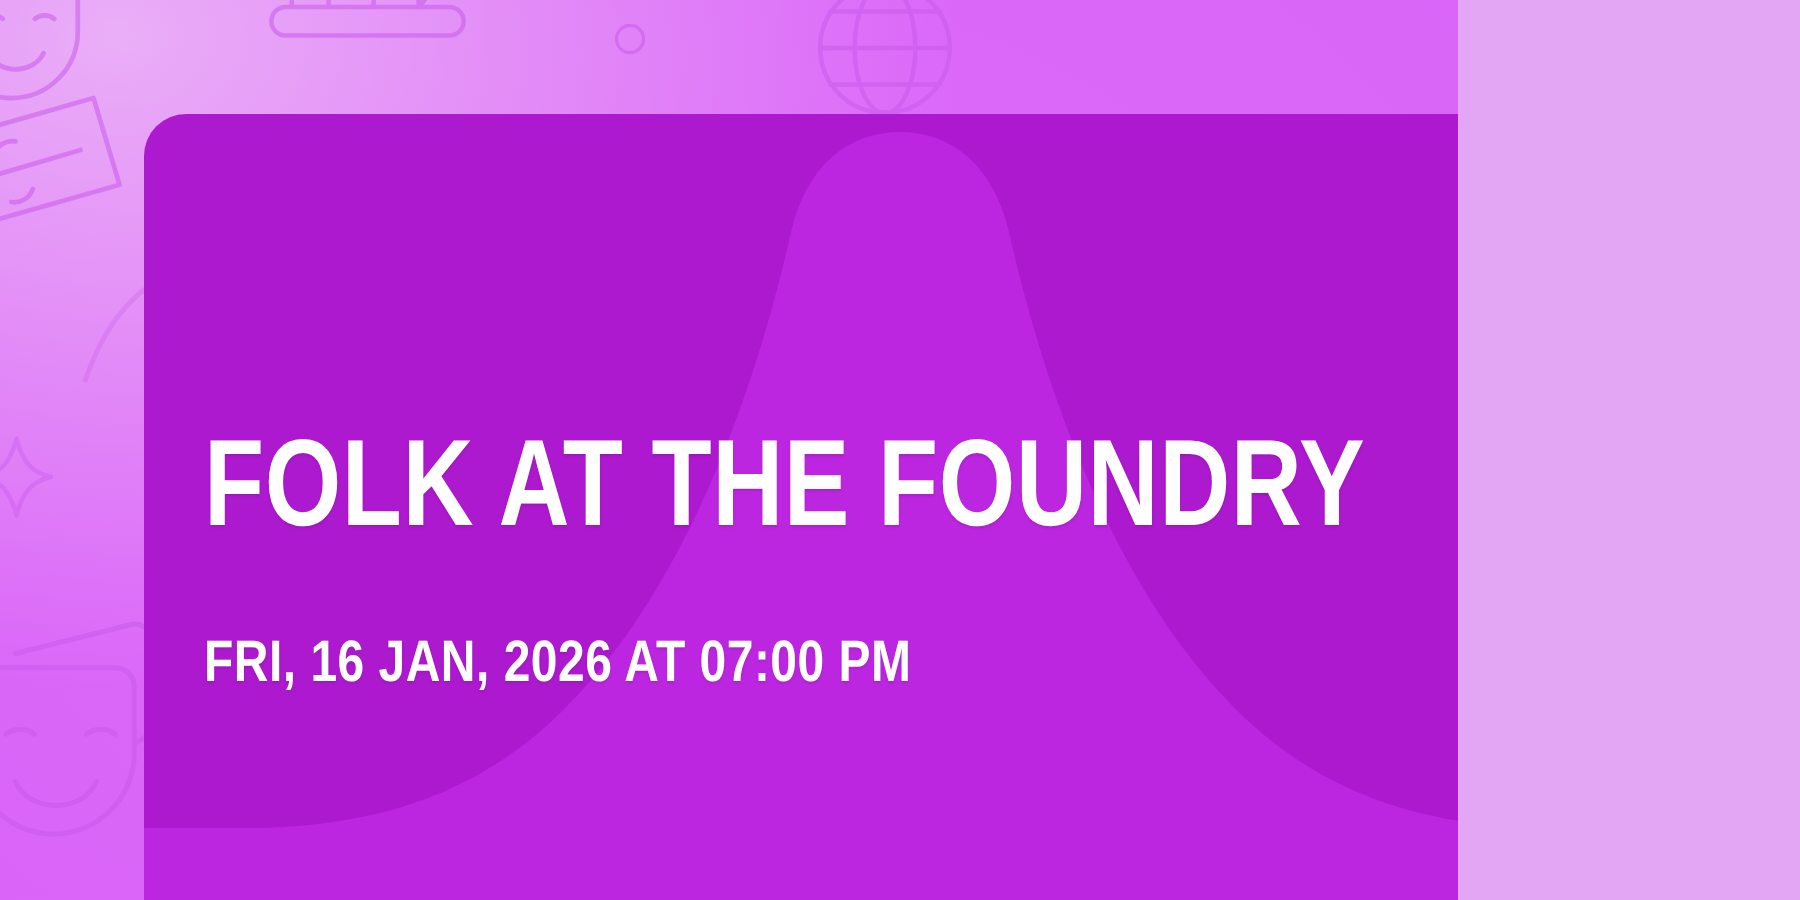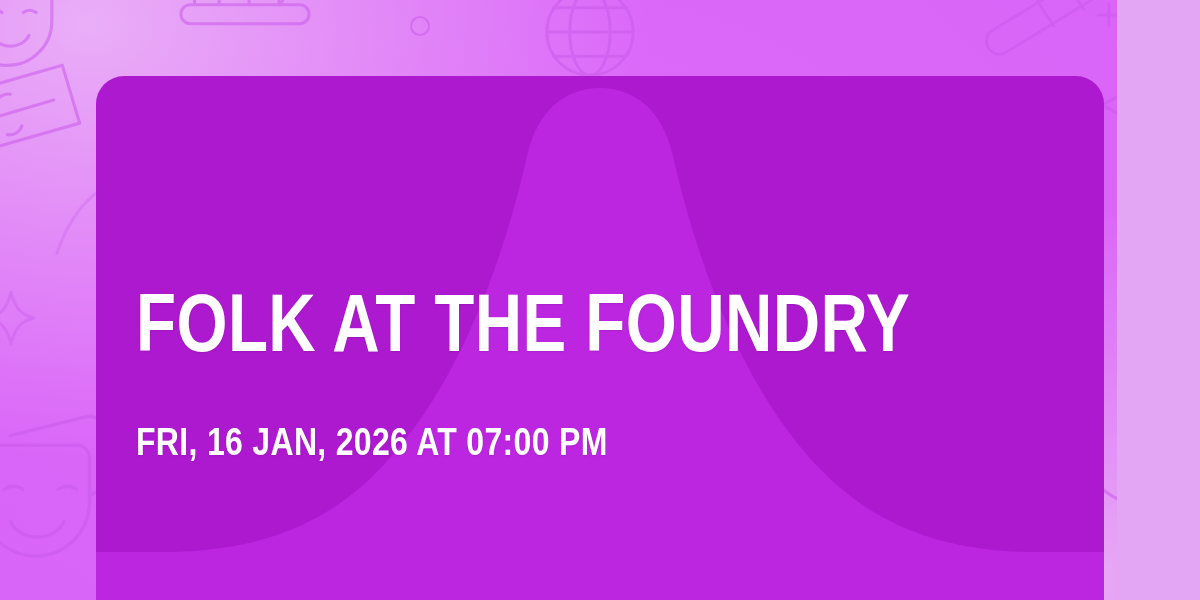--- a/index.html
+++ b/index.html
@@ -9,21 +9,21 @@
     height: 600px;
     overflow: hidden;
   }
   body {
     font-family: "Liberation Sans", sans-serif;
     background: #e3a6f4;
   }
 
   #banner {
     position: relative;
-    width: 1117px;
+    width: 972px;
     height: 600px;
     overflow: hidden;
     background:
       radial-gradient(ellipse 900px 700px at 8% 4%,   #eaaef7 0%, rgba(234,174,247,0) 62%),
       radial-gradient(ellipse 800px 620px at 97% 97%, #e8aaf6 0%, rgba(232,170,246,0) 60%),
       radial-gradient(ellipse 1100px 800px at 50% 45%, #dd6bf9 0%, #d964f8 70%),
       linear-gradient(135deg, #e7a6f6 0%, #dc6cf9 42%, #d963f8 72%, #e4a2f4 100%);
   }
 
   

